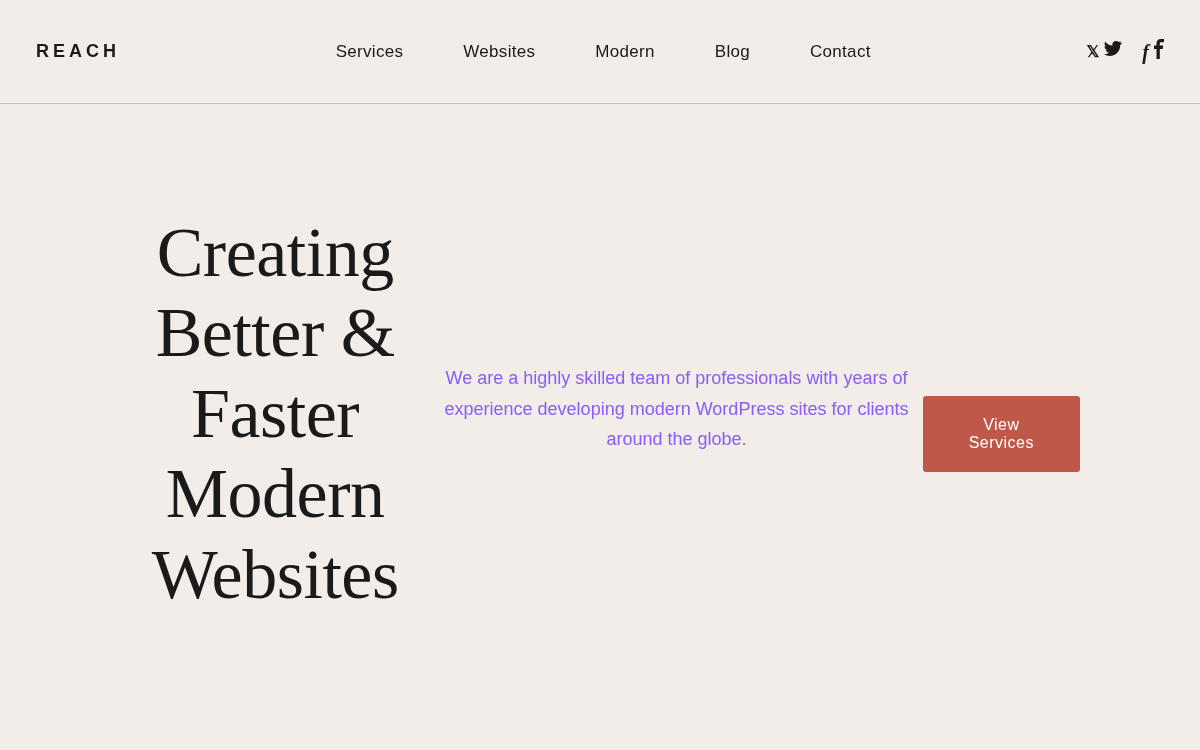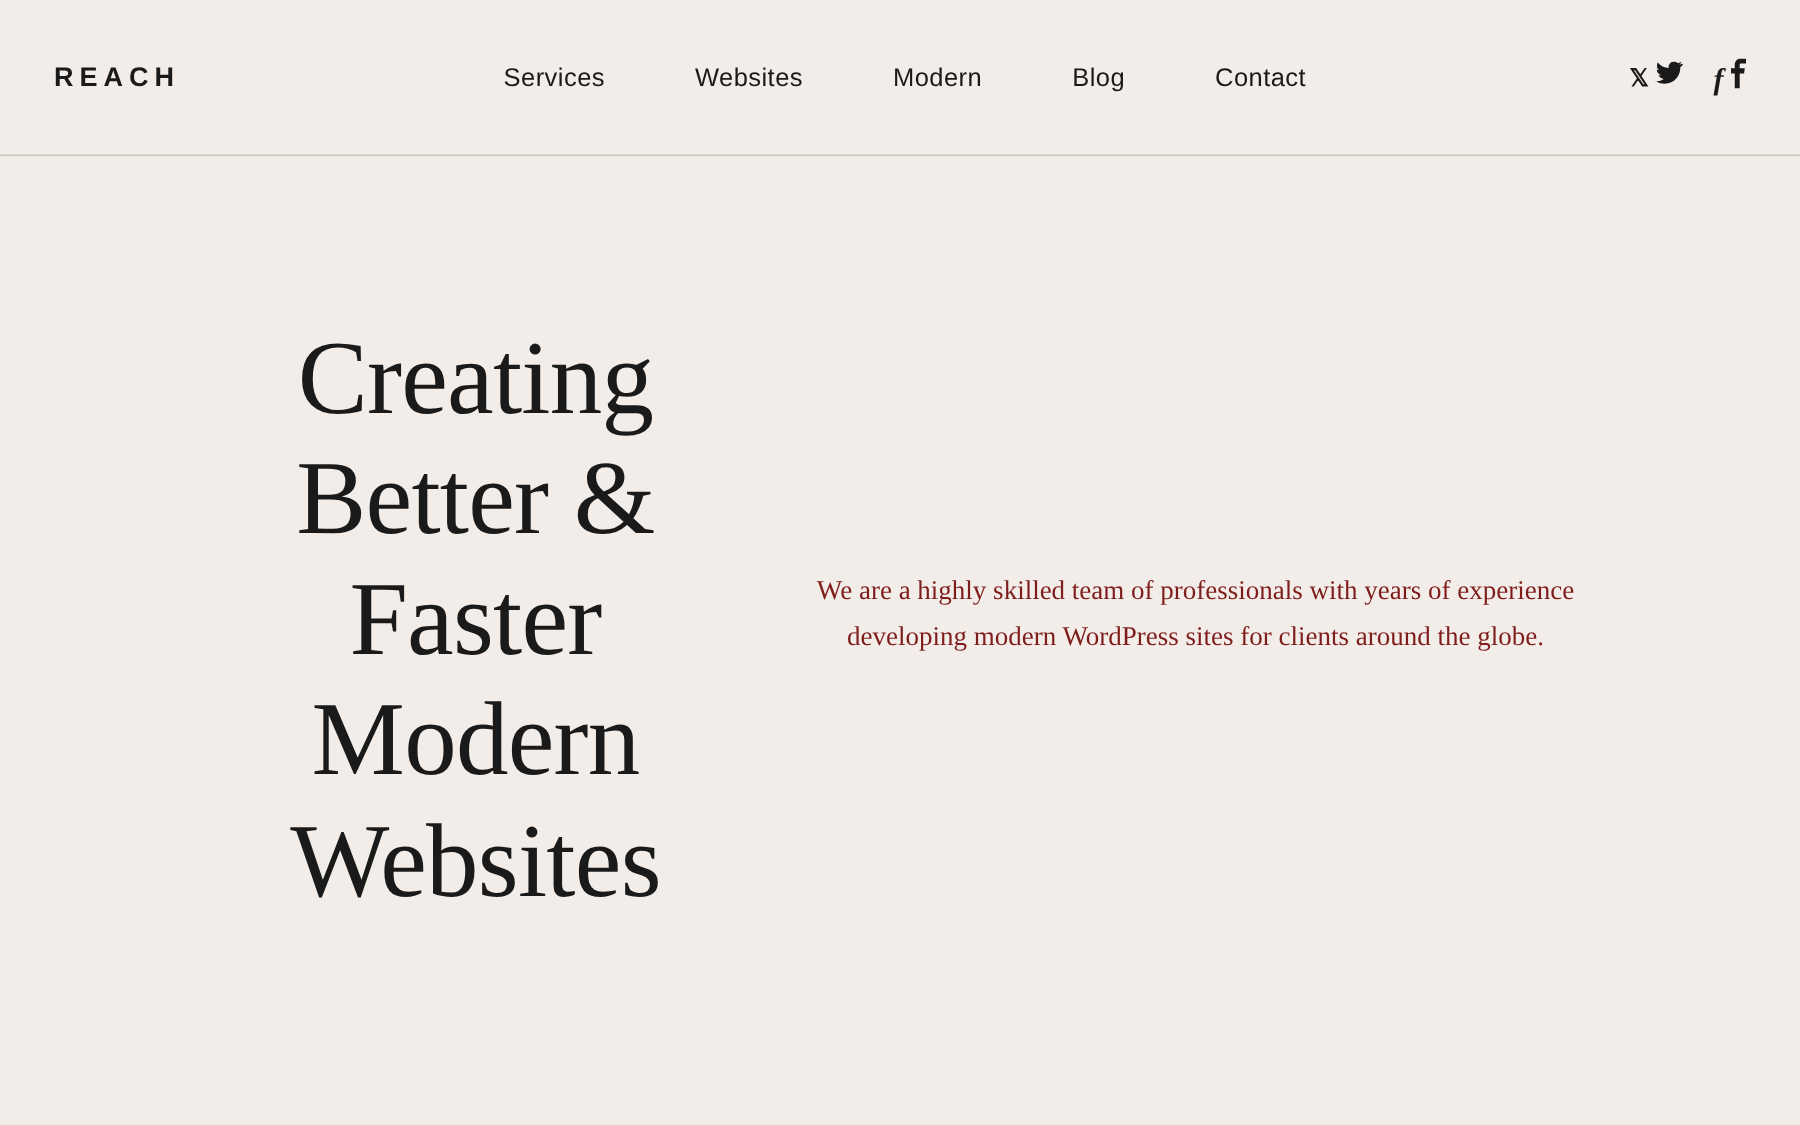--- a/index.html
+++ b/index.html
@@ -94,23 +94,23 @@
       font-family: Georgia, 'Times New Roman', serif;
       font-size: 70px;
       font-weight: 400;
       color: #1a1a1a;
       line-height: 1.15;
       margin-bottom: 40px;
       letter-spacing: -0.5px;
     }
 
     .hero-subtitle {
-      font-family: Liberation Serif, serif;
+      font-family: Liberation Sans, sans-serif;
       font-size: 18px;
-      color: #7f1d1d;
+      color: #8b5cf6;
       line-height: 1.7;
       margin-bottom: 50px;
       max-width: 740px;
       font-weight: 400;
     }
 
     .cta-button {
       background-color: #c0584a;
       color: #ffffff;
       border: none;
@@ -152,13 +152,14 @@
     </span>
   </div>
 </header>
 
 <main>
   <h1 class="hero-title">
     <span>Creating Better &amp; Faster</span><br>
     <span>Modern Websites</span>
   </h1>
   <p class="hero-subtitle">We are a highly skilled team of professionals with years of experience developing modern WordPress sites for clients around the globe.</p>
+  <a class="cta-button" href="#">View Services</a>
 </main>
 
 </body></html>

